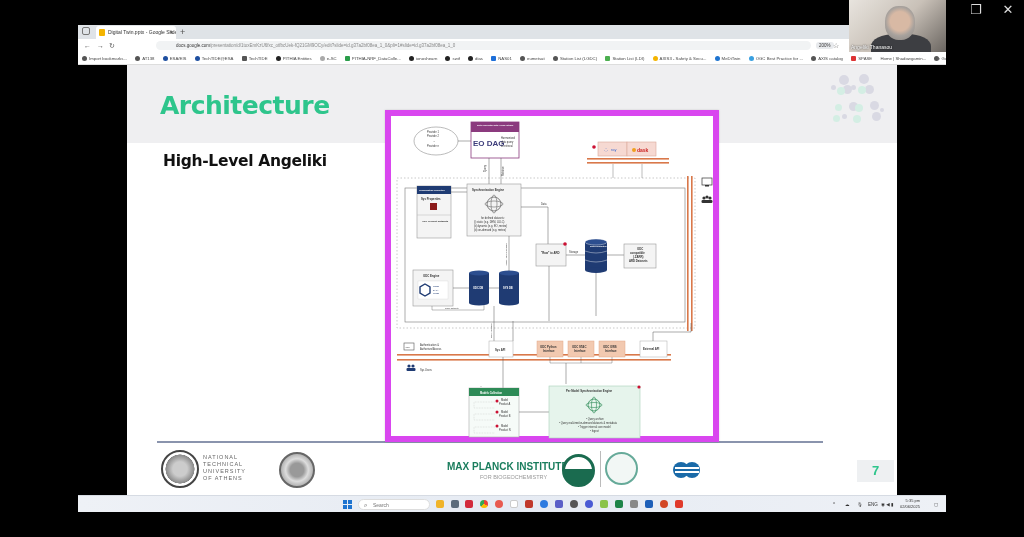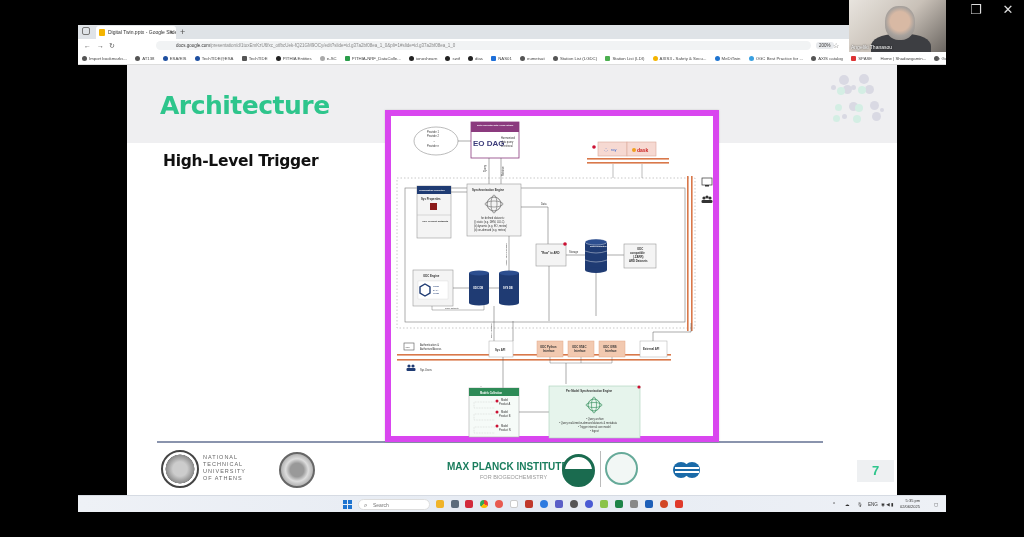--- a/index.html
+++ b/index.html
@@ -151,21 +151,21 @@
       <span class="dot" style="left:24px;top:31px;width:9px;height:9px;background:#d9d9e3"></span>
       <span class="dot" style="left:30px;top:33px;width:8px;height:8px;background:#d4eee4"></span>
       <span class="dot" style="left:45px;top:30px;width:9px;height:9px;background:#d9d9e3"></span>
       <span class="dot" style="left:17px;top:43px;width:5px;height:5px;background:#d9d9e3"></span>
       <span class="dot" style="left:8px;top:44px;width:7px;height:7px;background:#d4eee4"></span>
       <span class="dot" style="left:28px;top:44px;width:8px;height:8px;background:#d4eee4"></span>
       <span class="dot" style="left:47px;top:41px;width:9px;height:9px;background:#d9d9e3"></span>
       <span class="dot" style="left:55px;top:37px;width:4px;height:4px;background:#d9d9e3"></span>
     </div>
     <div class="subtitle">
-      <div>High-Level Trigger</div>
+      <div>High-Level Angeliki</div>
     </div>
     <div class="slide-divider"></div>
 
     <div class="logos">
       <div class="logo-ntua-seal"></div>
       <div class="logo-ntua-text">
         <div>NATIONAL</div>
         <div>TECHNICAL</div>
         <div>UNIVERSITY</div>
         <div>OF ATHENS</div>

